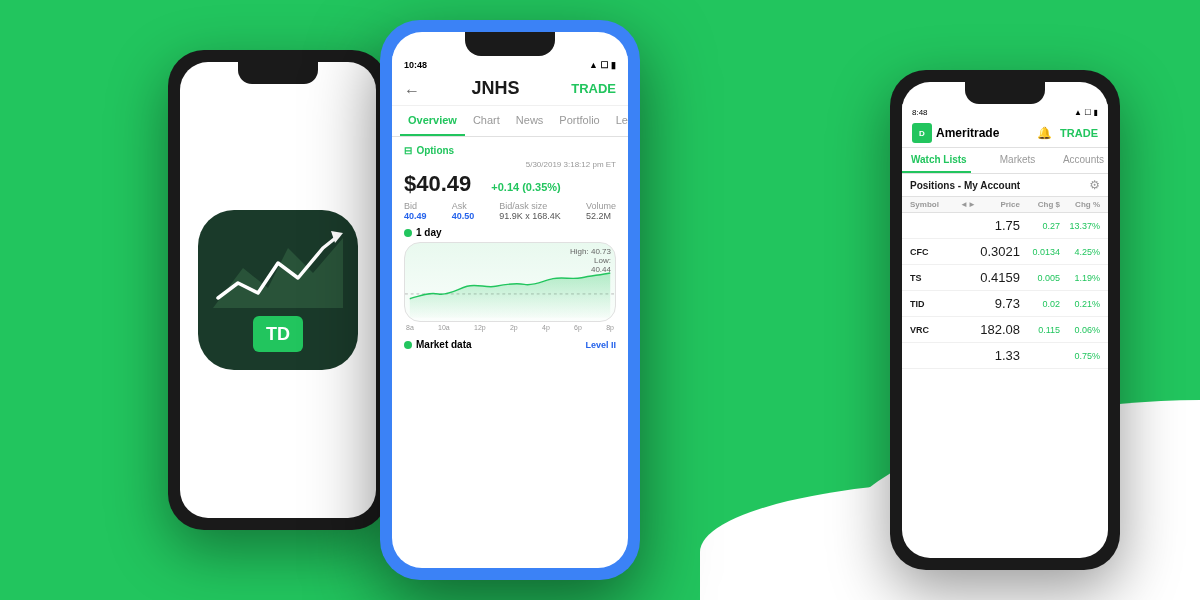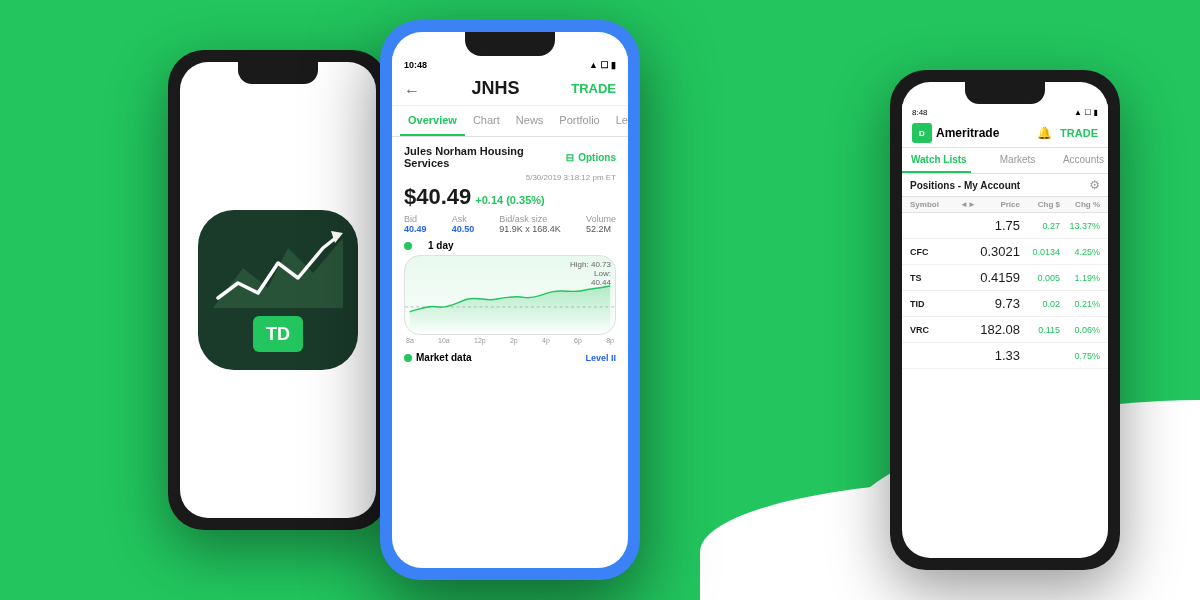--- a/index.html
+++ b/index.html
@@ -264,21 +264,21 @@
       font-size: 10px;
       font-weight: 600;
       display: flex;
       align-items: center;
       gap: 4px;
     }
 
     .jnhs-price-row {
       display: flex;
       align-items: baseline;
-      gap: 4px;
+      gap: 20px;
       margin-bottom: 2px;
     }
 
     .jnhs-date {
       font-size: 8px;
       color: #999;
       text-align: right;
       margin-bottom: 2px;
     }
 
@@ -314,21 +314,21 @@
       color: #555;
     }
 
     .jnhs-chart-section {
       margin-top: 6px;
     }
 
     .jnhs-chart-header {
       display: flex;
       align-items: center;
-      gap: 16px;
+      gap: 4px;
       font-size: 10px;
       font-weight: 600;
       margin-bottom: 4px;
     }
 
     .jnhs-chart-dot {
       width: 8px;
       height: 8px;
       background: #22c55e;
       border-radius: 50%;
@@ -553,21 +553,20 @@
     <div class="jnhs-tabs">
       <div class="jnhs-tab active">Overview</div>
       <div class="jnhs-tab">Chart</div>
       <div class="jnhs-tab">News</div>
       <div class="jnhs-tab">Portfolio</div>
       <div class="jnhs-tab">Level</div>
     </div>
 
     <div class="jnhs-content">
       <div class="jnhs-company-row">
-        <span class="jnhs-company-name">Jules Norham Housing Services</span>
         <span class="jnhs-options-btn">
           <span>⊟</span>
           <span>Options</span>
         </span>
       </div>
 
       <div class="jnhs-date">5/30/2019 3:18:12 pm ET</div>
 
       <div class="jnhs-price-row">
         <span class="jnhs-price">$40.49</span>

